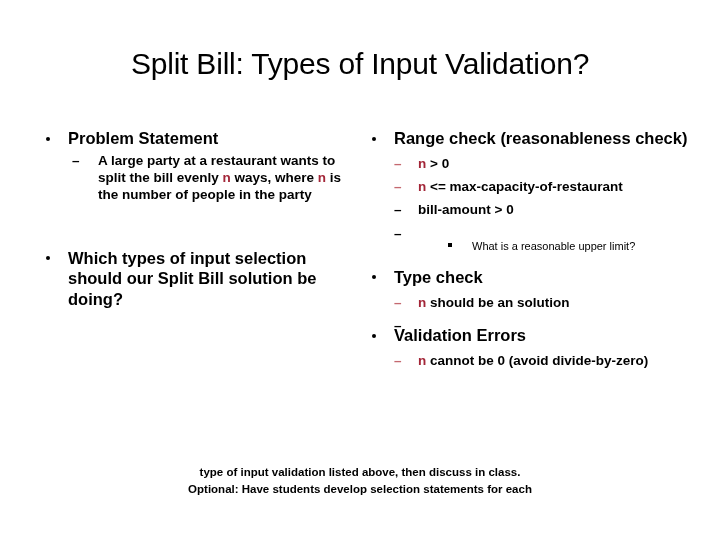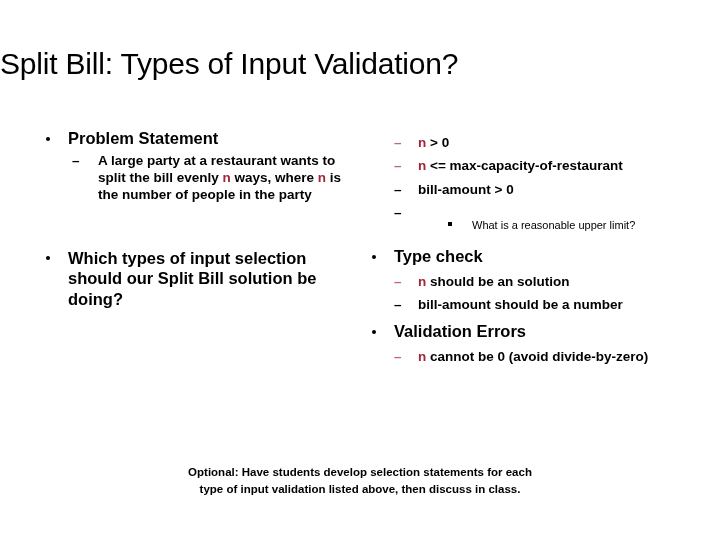--- a/index.html
+++ b/index.html
@@ -16,21 +16,21 @@
     color: #000000;
     -webkit-font-smoothing: none;
   }
 
   
   .slide-title {
     position: absolute;
     left: 0;
     top: 47px;
     width: 720px;
-    text-align: left;
+    text-align: center;
     font-size: 30px;
     font-weight: 400;
     letter-spacing: -0.2px;
     color: #000;
     line-height: 1.1;
   }
 
   
   .col {
     position: absolute;
@@ -141,20 +141,24 @@
 
   <div class="lvl1">
     <span class="bullet-dot"></span>
     <span>Which types of input selection should our Split Bill solution be doing?</span>
   </div>
 
 </div>
 
 <div class="col col-right">
 
+  <div class="lvl1">
+    <span class="bullet-dot"></span>
+    <span>Range check (reasonableness check)</span>
+  </div>
 
   <div class="lvl2">
     <span class="bullet-dash dash-red">–</span>
     <span class="var-n">n</span><span> &gt; 0</span>
   </div>
 
   <div class="lvl2">
     <span class="bullet-dash dash-red">–</span>
     <span class="var-n">n</span><span> &lt;= max-capacity-of-restaurant</span>
   </div>
@@ -180,33 +184,32 @@
     <span>Type check</span>
   </div>
 
   <div class="lvl2">
     <span class="bullet-dash dash-red">–</span>
     <span class="var-n">n</span><span> should be an solution</span>
   </div>
 
   <div class="lvl2 lvl2-tight">
     <span class="bullet-dash dash-black">–</span>
-    <span>bill-amount should be a number</span>
   </div>
 
   <div class="gap-sm"></div>
 
   <div class="lvl1">
     <span class="bullet-dot"></span>
     <span>Validation Errors</span>
   </div>
 
   <div class="lvl2">
     <span class="bullet-dash dash-red">–</span>
     <span class="var-n">n</span><span> cannot be 0 (avoid divide-by-zero)</span>
   </div>
 
 </div>
 
 <div class="footer-note">
+  <div>type of input validation listed above, then discuss in class.</div>
   <div>Optional: Have students develop selection statements for each</div>
-  <div>type of input validation listed above, then discuss in class.</div>
 </div>
 
 </body></html>

